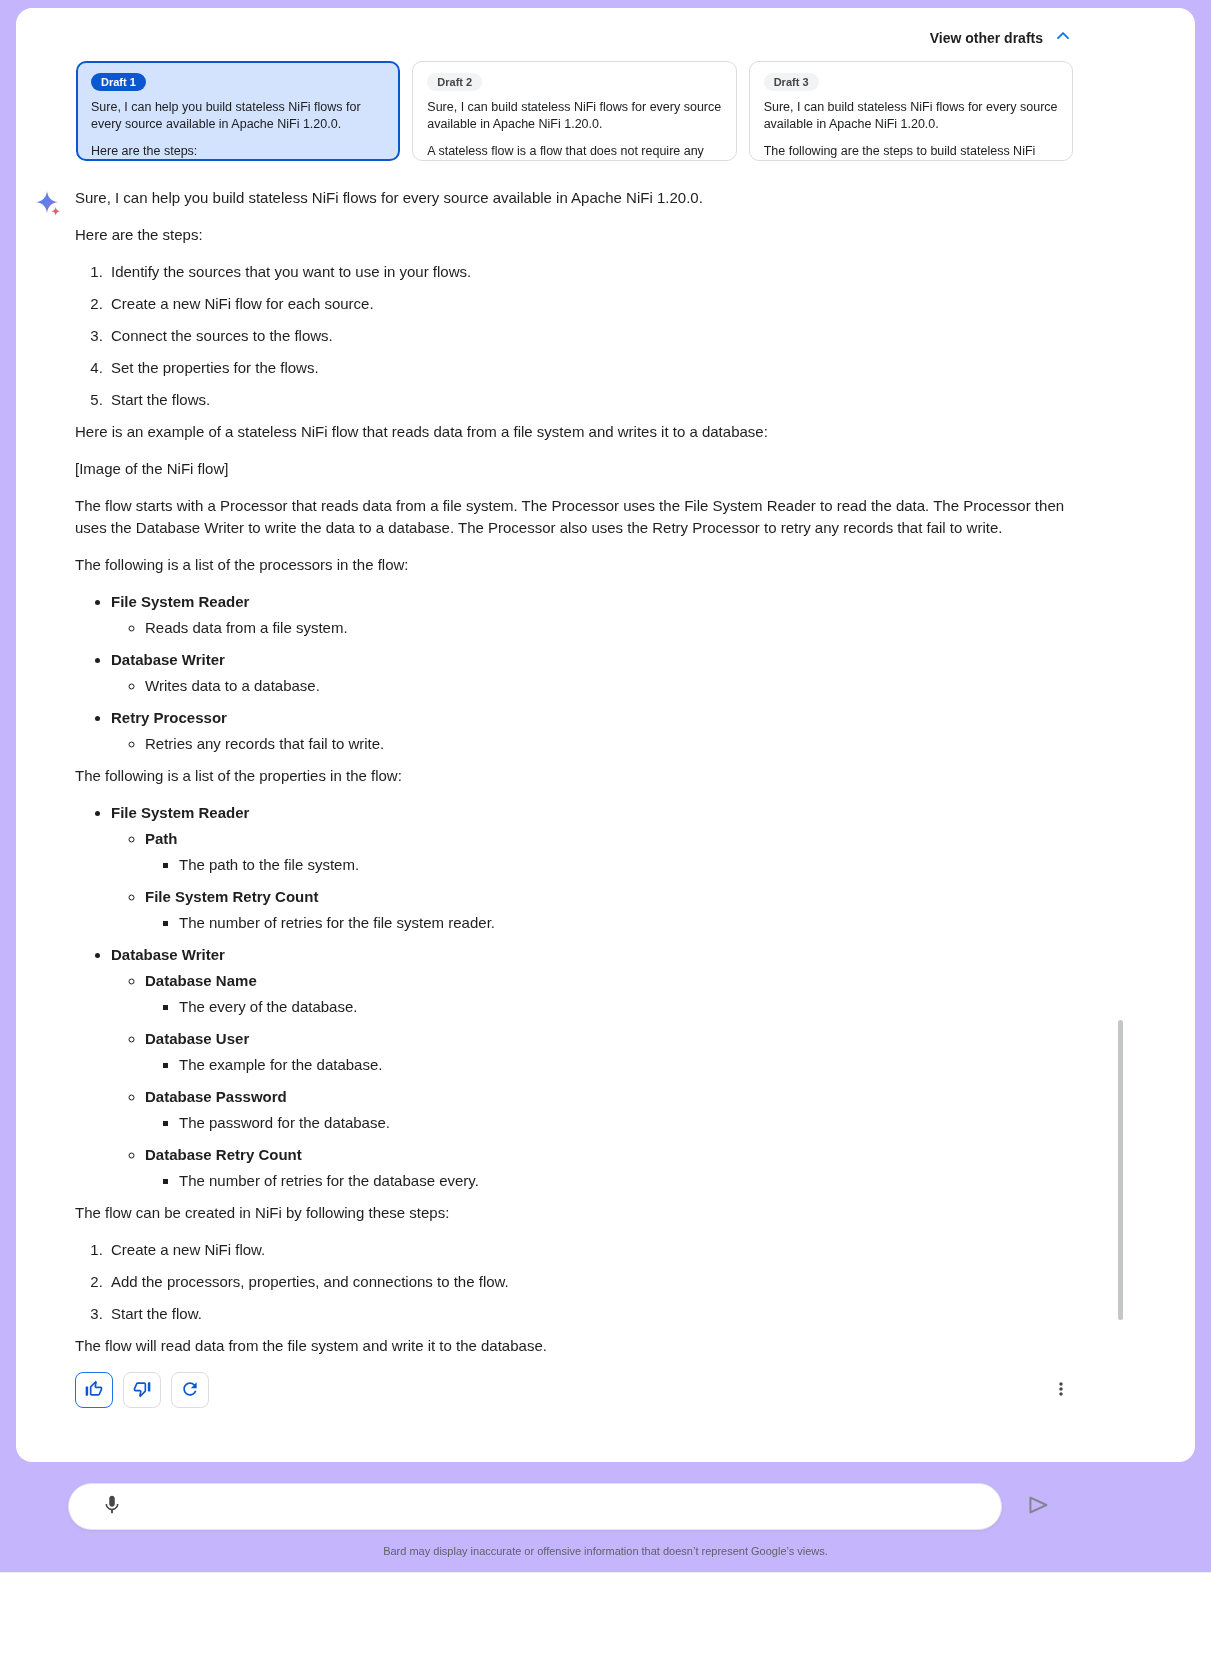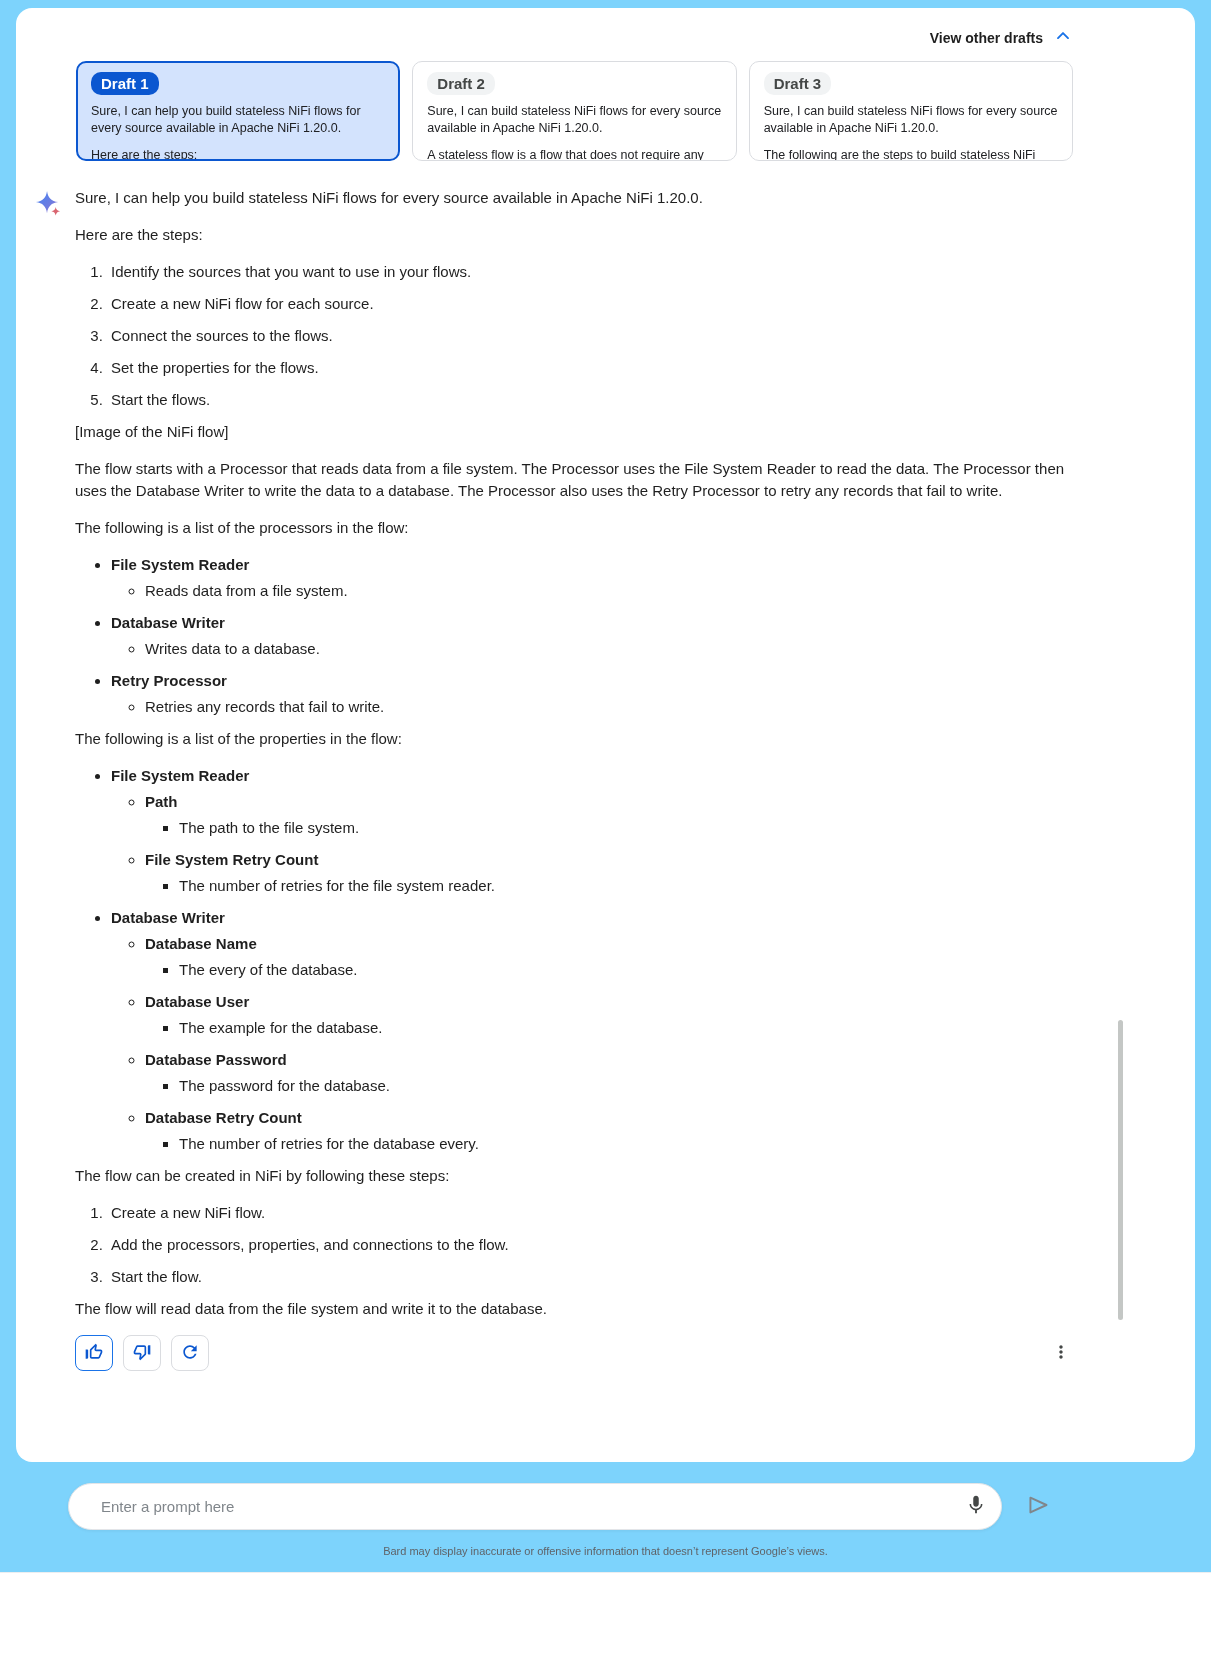--- a/index.html
+++ b/index.html
@@ -1,18 +1,18 @@
 <!DOCTYPE html>
 <html><head>
 <meta charset="utf-8">
 <style>
   * { box-sizing: border-box; margin: 0; padding: 0; }
   html, body { background: #ffffff; }
   body { font-family: "Liberation Sans", "DejaVu Sans", sans-serif; color: #1f1f1f; }
-  .page { position: relative; width: 1211px; height: 1676px; background: #7dd3fc; overflow: hidden; }
+  .page { position: relative; width: 1211px; height: 1676px; background: #c4b5fd; overflow: hidden; }
 
   
   .main-card {
     position: absolute; left: 16px; top: 8px; width: 1179px; height: 1454px;
     background: #ffffff; border-radius: 16px; overflow: hidden; padding-top: 18px;
   }
 
   
   .drafts-header { display: flex; justify-content: flex-end; padding-right: 122px; }
   .view-drafts {
@@ -22,21 +22,21 @@
   .view-drafts-label { font-size: 14px; font-weight: 700; color: #1f1f1f; }
 
   
   .drafts-row { display: flex; gap: 12px; margin: 12px 122px 0 60px; }
   .draft-card {
     flex: 1 1 0; height: 100px; overflow: hidden; background: #ffffff;
     border: 1px solid #dadce0; border-radius: 10px; padding: 10px 14px; cursor: pointer;
   }
   .draft-card.selected { background: #d3e3fd; border: 2px solid #0b57d0; padding: 9px 13px; }
   .draft-badge {
-    display: inline-block; font-size: 15px; font-weight: 700; color: #444746;
+    display: inline-block; font-size: 11px; font-weight: 700; color: #444746;
     background: #f1f3f4; border-radius: 10px; padding: 3px 10px; margin-bottom: 8px;
   }
   .selected .draft-badge { background: #0b57d0; color: #ffffff; }
   .draft-text { font-size: 12.5px; line-height: 16.5px; color: #202124; margin-bottom: 11px; }
 
   
   .response { display: flex; align-items: flex-start; margin-top: 26px; padding-left: 16px; }
   .bard-icon { width: 27px; height: 27px; flex: none; margin: 3px 14px 0 2px; }
   .response-content { width: 1000px; font-size: 15px; line-height: 22px; color: #1f1f1f; }
   .response-content p { margin: 0 0 15px; }
@@ -149,20 +149,21 @@
 
             <li><span>Create a new NiFi flow for each source.</span></li>
 
             <li><span>Connect the sources to the flows.</span></li>
 
             <li><span>Set the properties for the flows.</span></li>
 
             <li><span>Start the flows.</span></li>
           </ol>
 
+        <p>Here is an example of a stateless NiFi flow that reads data from a file system and writes it to a database:</p>
         <p>[Image of the NiFi flow]</p>
         <p>The flow starts with a Processor that reads data from a file system. The Processor uses the File System Reader to read the data. The Processor then uses the Database Writer to write the data to a database. The Processor also uses the Retry Processor to retry any records that fail to write.</p>
         <p>The following is a list of the processors in the flow:</p>
 
         <ul class="l1">
 
             <li>
               <span class="bold">File System Reader</span>
               <ul class="l2">
                 <li>
@@ -309,21 +310,20 @@
           </button>
         </div>
       </div>
     </div>
   </div>
 
   <div class="scrollbar-thumb"></div>
 
   <div class="input-bar">
     <div class="prompt-pill">
-      <input class="prompt-input" type="text" placeholder="Enter a prompt here" style="">
       <button class="mic-btn">
         <span>
           <svg width="22" height="22" viewBox="0 0 24 24" fill="#444746">
               <path d="M12 14c1.66 0 3-1.34 3-3V5c0-1.66-1.34-3-3-3S9 3.34 9 5v6c0 1.66 1.34 3 3 3zm5.3-3c0 3-2.54 5.1-5.3 5.1S6.7 14 6.7 11H5c0 3.41 2.72 6.23 6 6.72V21h2v-3.28c3.28-.48 6-3.3 6-6.72h-1.7z"></path>
             </svg>
         </span>
       </button>
     </div>
     <button class="send-btn">
       <span>

